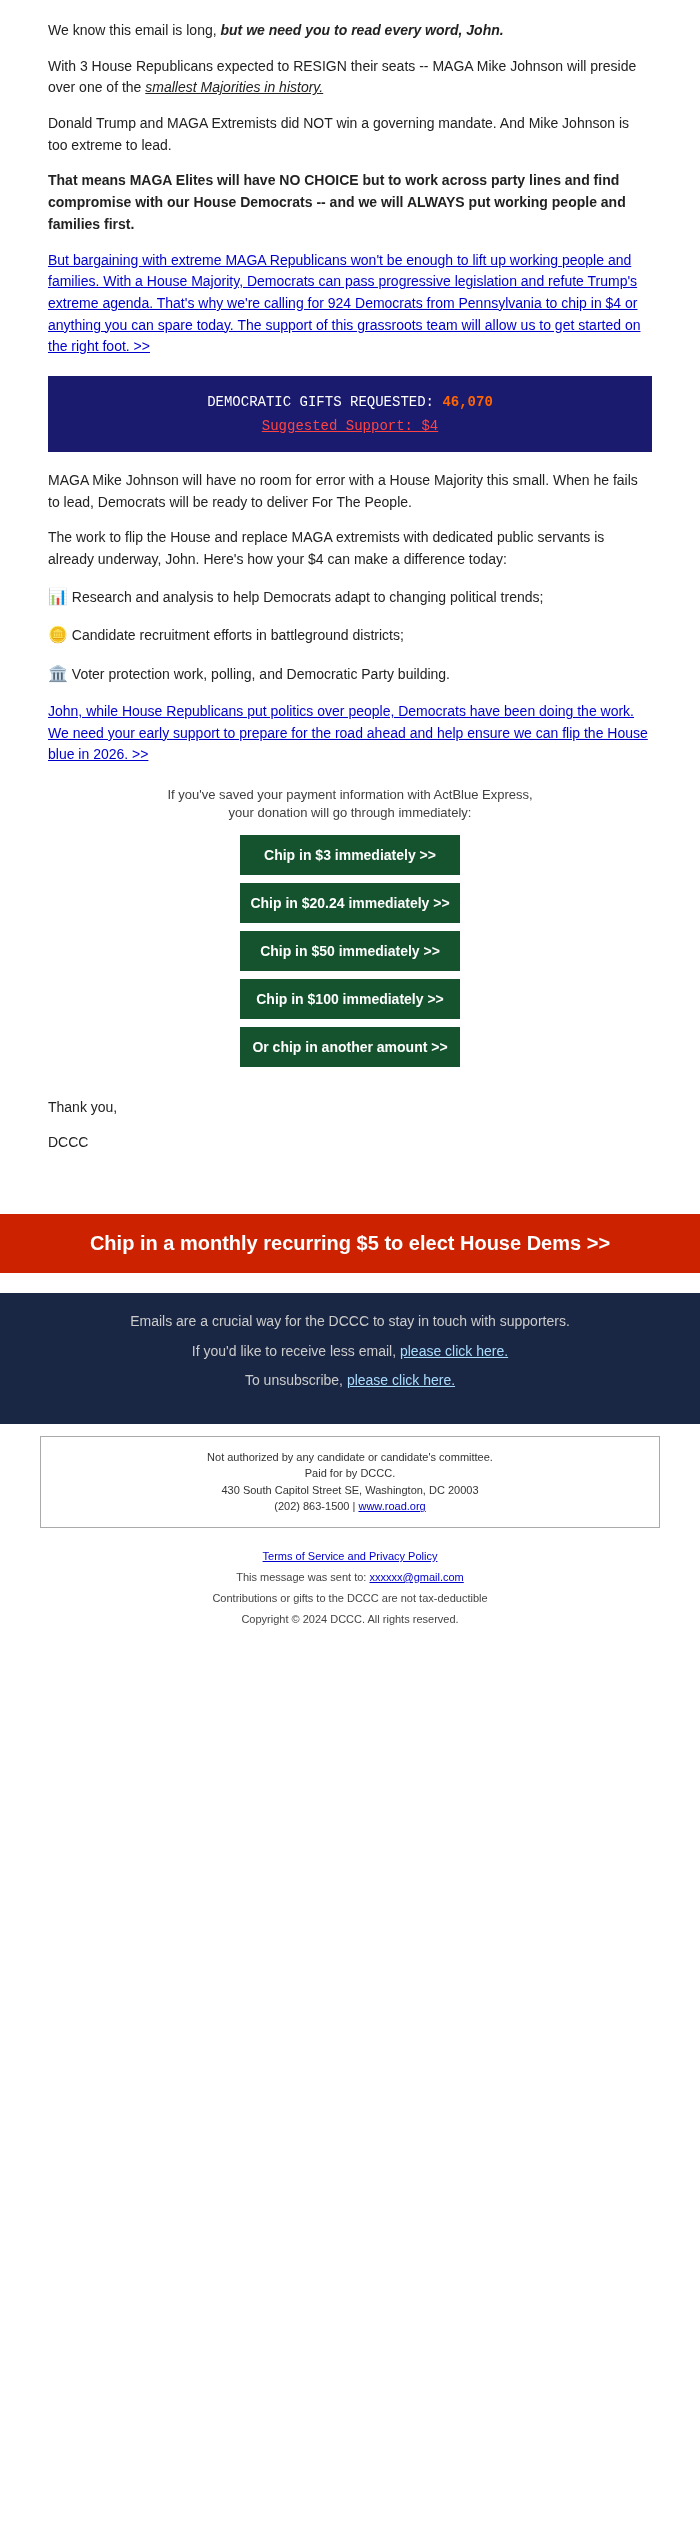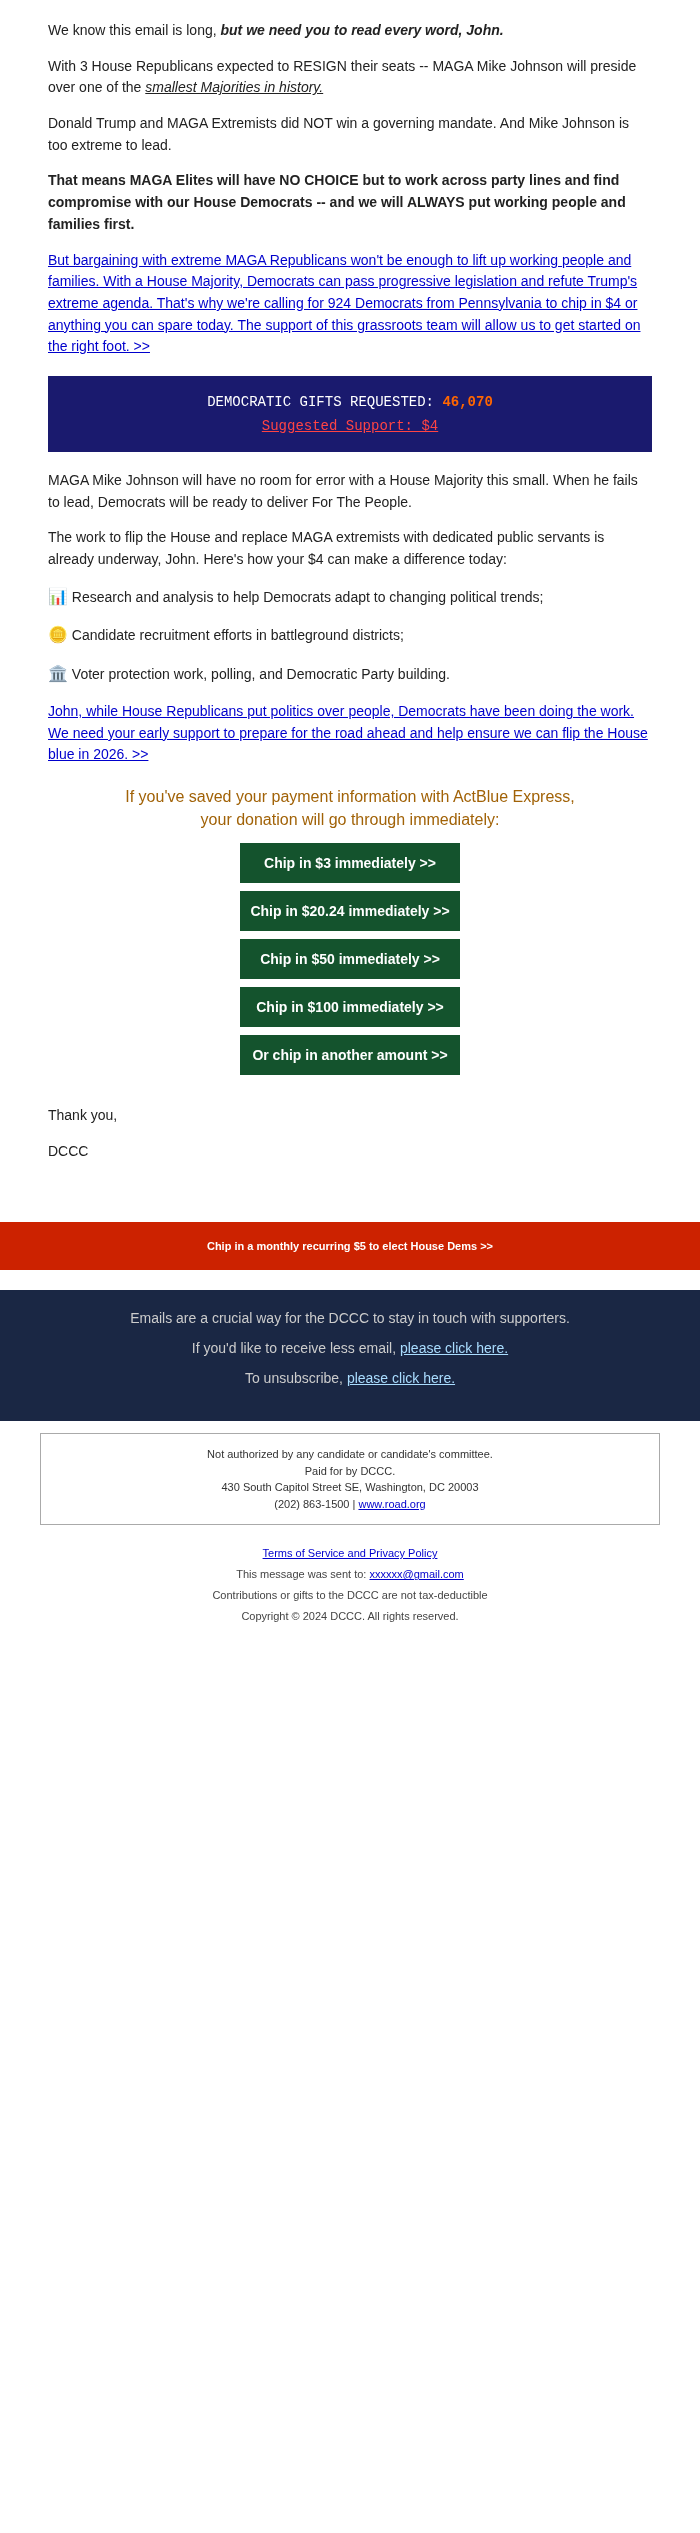--- a/index.html
+++ b/index.html
@@ -40,22 +40,22 @@
     }
     .info-box .suggested {
       color: #ff4444;
       text-decoration: underline;
     }
     .donation-section {
       text-align: center;
       margin: 20px 0;
     }
     .donation-section .intro-text {
-      font-size: 16px;
-      color: #a16207;
+      font-size: 13px;
+      color: #404040;
       margin-bottom: 12px;
       line-height: 1.4;
     }
     .donate-btn {
       display: block;
       width: 220px;
       margin: 8px auto;
       padding: 12px 10px;
       background: #14532d;
       color: #fff;
@@ -65,21 +65,21 @@
       border: none;
       cursor: pointer;
       text-decoration: none;
     }
     .monthly-btn {
       display: block;
       width: 100%;
       padding: 18px 10px;
       background: #cc2200;
       color: #fff;
-      font-size: 11px;
+      font-size: 20px;
       font-weight: bold;
       text-align: center;
       border: none;
       cursor: pointer;
       text-decoration: none;
     }
     .footer-top {
       background: #1a2744;
       color: #ccc;
       font-size: 14px;

